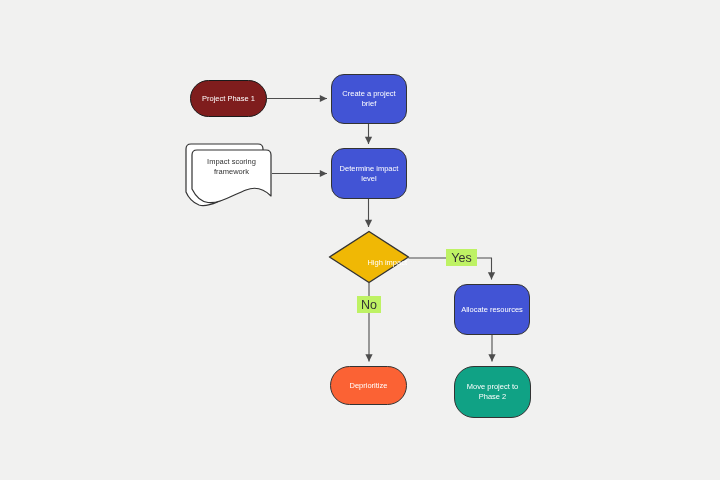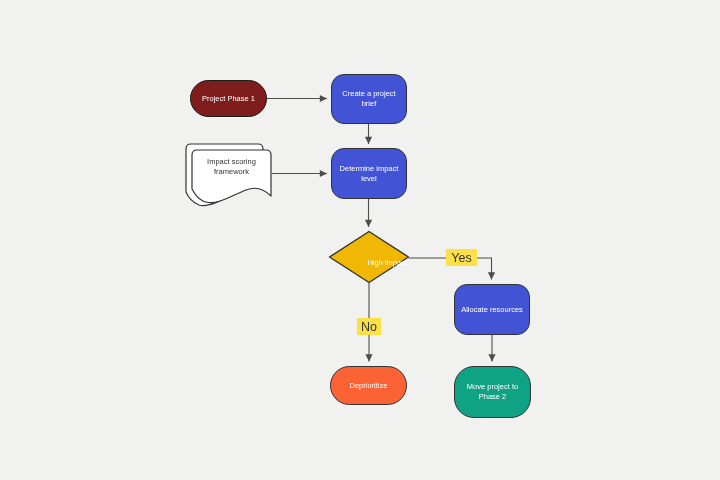--- a/index.html
+++ b/index.html
@@ -35,26 +35,26 @@
     display:flex;align-items:center;justify-content:flex-end;
     text-align:center;
     font-size:7.5px;line-height:1.3;
     pointer-events:none;
   }
   .l-diamond{left:331px;top:255px;width:76px;height:16px;color:#ffffff;}
   .l-doc{left:194px;top:154px;width:75px;height:26px;color:#333333;}
   .edge-label{
     position:absolute;
     display:flex;align-items:center;justify-content:center;
-    background:#fde047;
+    background:#bef264;
     color:#333333;
     font-size:12.5px;
   }
   .l-yes{left:446px;top:249px;width:31px;height:17px;}
-  .l-no{left:357px;top:318px;width:24px;height:17px;}
+  .l-no{left:357px;top:296px;width:24px;height:17px;}
 </style>
 </head>
 <body>
 
 <div class="canvas">
 
   <svg class="layer">
     <defs>
       <marker id="arrow" viewBox="0 0 8 8" refX="7.5" refY="4" markerWidth="7.5" markerHeight="7.5" orient="auto-start-reverse">
         <path d="M0.5,0.5 L7.5,4 L0.5,7.5 Z" fill="#4d4d4d"></path>

